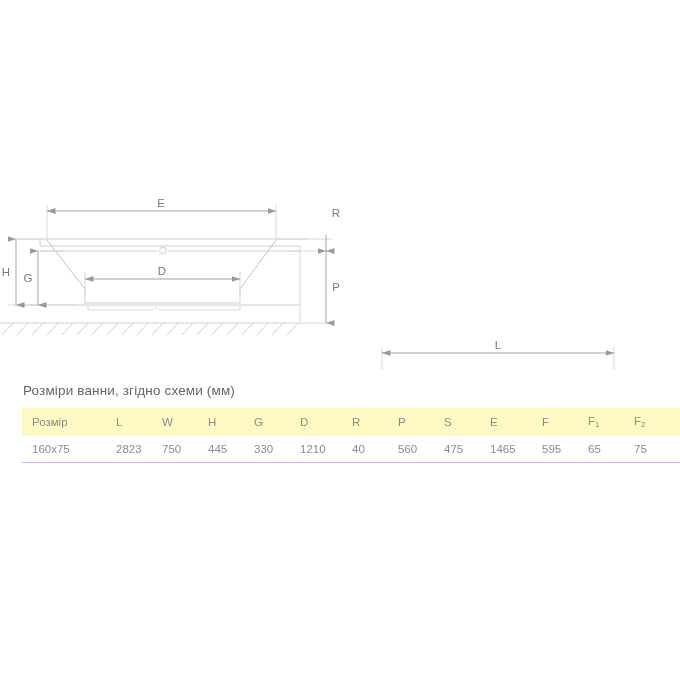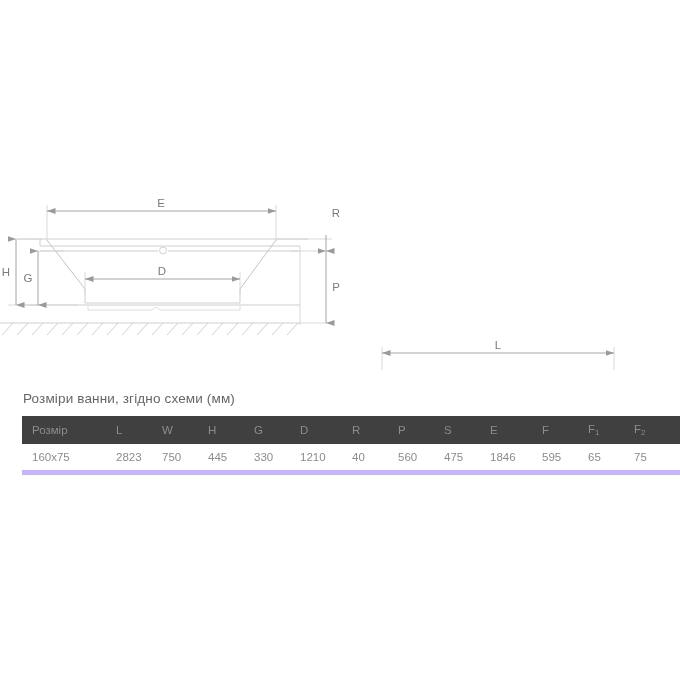--- a/index.html
+++ b/index.html
@@ -38,44 +38,44 @@
   .table-block {
     position: absolute;
     left: 22px;
     top: 379px;
     width: 640px;
   }
   .table-title {
     font-size: 13.5px;
     color: #666666;
     letter-spacing: 0.15px;
-    margin: 12px 0 10px 1px;
+    margin: 4px 0 10px 1px;
     font-weight: 400;
     white-space: nowrap;
   }
   table.dims {
     border-collapse: collapse;
     width: 640px;
     table-layout: fixed;
     font-size: 11.5px;
     color: #8c8c8c;
   }
   table.dims thead th {
-    background: #404040;
+    background: #fef9c3;
     font-weight: 400;
     text-align: left;
     padding: 7px 0 7px 0;
     color: #8c8c8c;
     font-size: 11.5px;
     border: none;
     white-space: nowrap;
   }
   table.dims tbody td {
     padding: 7px 0 7px 0;
-    border-bottom: 5px solid #c4b5fd;
+    border-bottom: 1px solid #c4b5fd;
     text-align: left;
     white-space: nowrap;
     color: #8c8c8c;
   }
   table.dims tbody tr:first-child td {
     border-top: none;
   }
   .col-name  { width: 84px; padding-left: 10px !important; }
   .col-num   { width: 46px; }
   .col-wide  { width: 52px; }
@@ -317,21 +317,21 @@
         <tr>
           <td class="col-name">160x75</td>
           <td class="col-num">2823</td>
           <td class="col-num">750</td>
           <td class="col-num">445</td>
           <td class="col-num">330</td>
           <td class="col-wide">1210</td>
           <td class="col-num">40</td>
           <td class="col-num">560</td>
           <td class="col-num">475</td>
-          <td class="col-wide">1846</td>
+          <td class="col-wide">1465</td>
           <td class="col-num">595</td>
           <td class="col-num">65</td>
           <td class="col-num">75</td>
 
         </tr>
       </tbody>
     </table>
   </div>
 
 </div>

